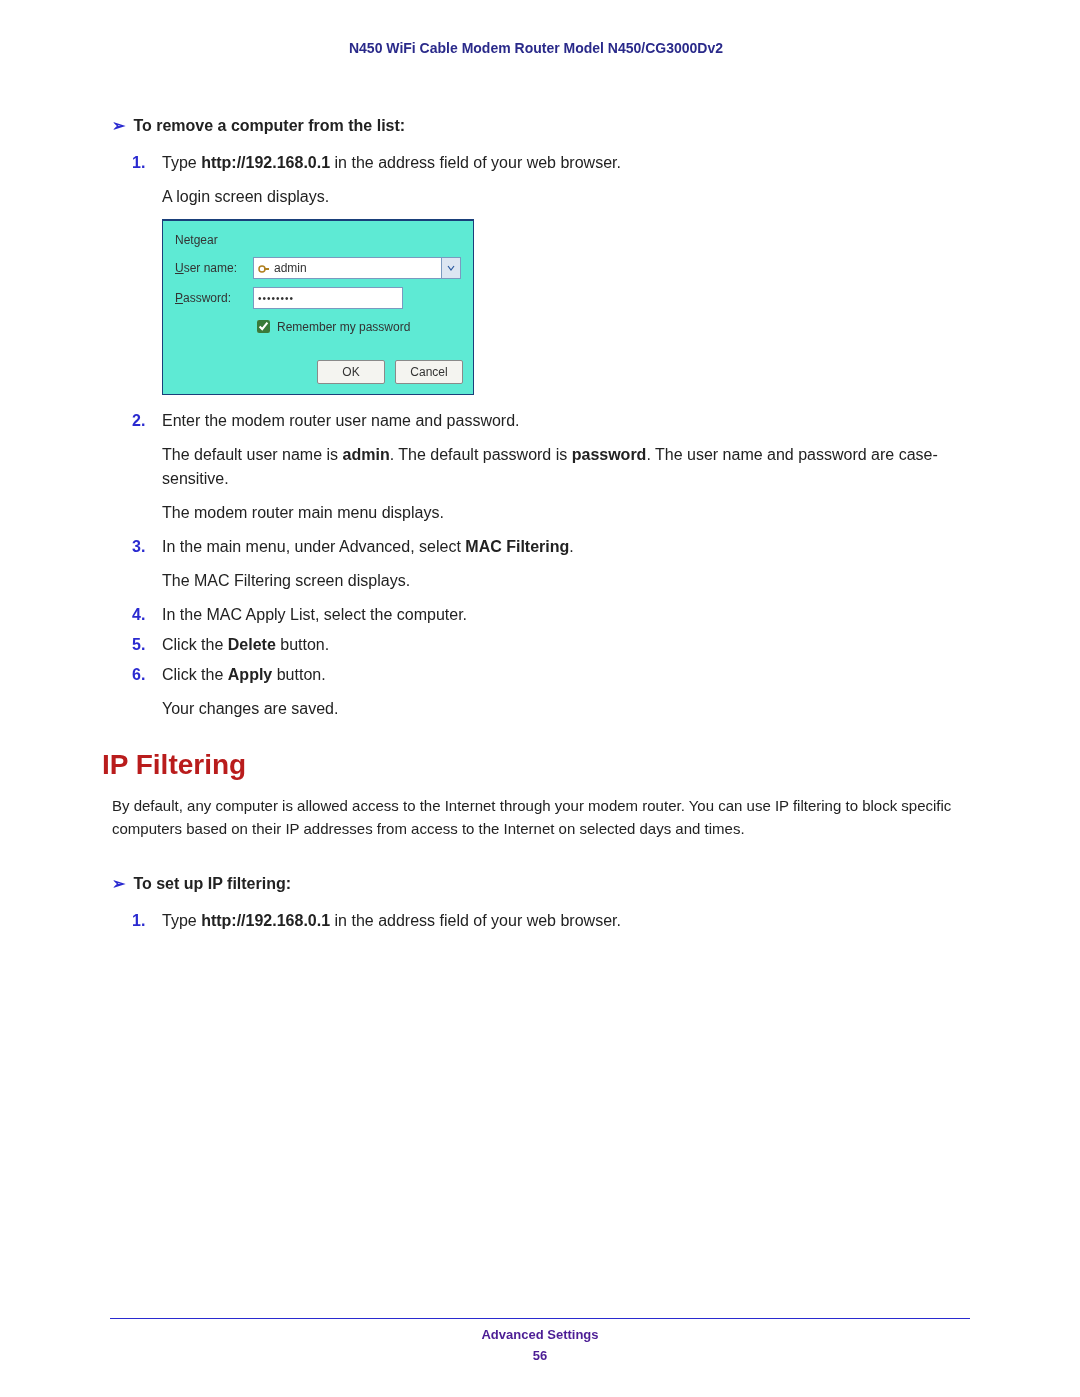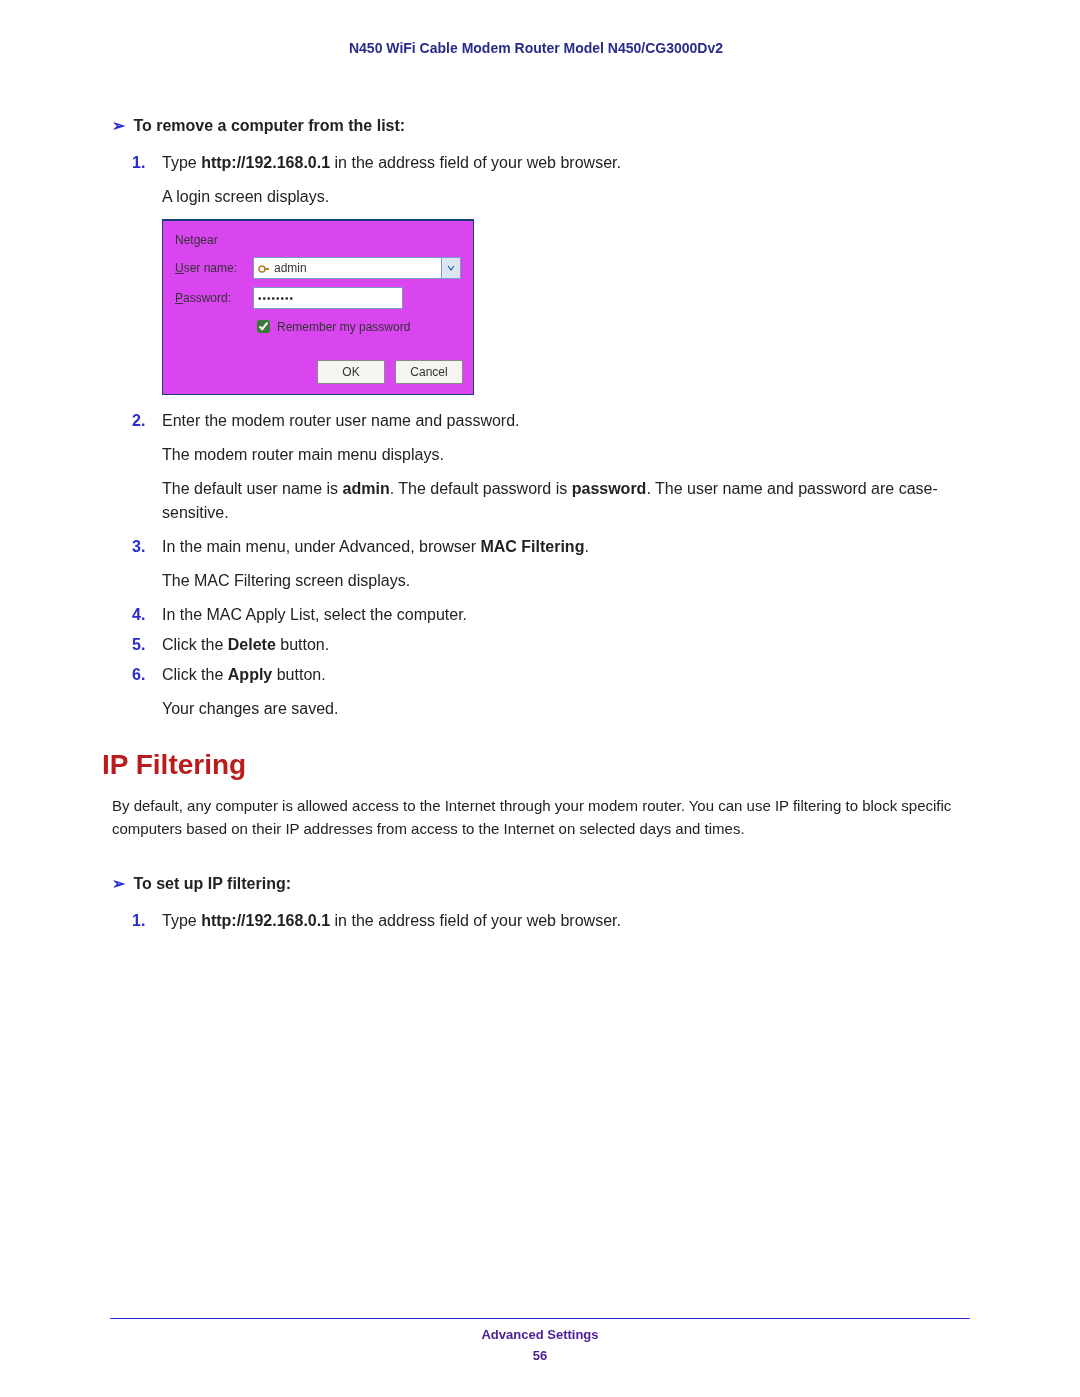--- a/index.html
+++ b/index.html
@@ -56,21 +56,21 @@
   }
   .step-extra {
     margin: 10px 0 10px 0;
   }
   .b { font-weight: bold; }
   
   .login-dialog {
     width: 310px;
     border: 1px solid #1a3f7a;
     border-top: 2px solid #1a3f7a;
-    background: #d946ef;
+    background: #5eead4;
     margin: 8px 0 14px 0;
     font-size: 12px;
     font-family: Tahoma, Arial, sans-serif;
     color: #333;
   }
   .login-body {
     padding: 10px 12px 4px 12px;
   }
   .login-row {
     display: flex;
@@ -232,29 +232,29 @@
         <div class="login-buttons">
           <div class="dlg-btn">OK</div>
           <div class="dlg-btn">Cancel</div>
         </div>
       </div>
     </li>
 
     <li>
       <span class="num">2.</span>
       <span>Enter the modem router user name and password.</span>
-      <div class="step-extra">The modem router main menu displays.</div>
       <div class="step-extra">
         <span>The default user name is </span><span class="b">admin</span><span>. The default password is </span><span class="b">password</span><span>. The user name and password are case-sensitive.</span>
       </div>
+      <div class="step-extra">The modem router main menu displays.</div>
     </li>
 
     <li>
       <span class="num">3.</span>
-      <span>In the main menu, under Advanced, browser </span><span class="b">MAC Filtering</span><span>.</span>
+      <span>In the main menu, under Advanced, select </span><span class="b">MAC Filtering</span><span>.</span>
       <div class="step-extra">The MAC Filtering screen displays.</div>
     </li>
 
     <li>
       <span class="num">4.</span>
       <span>In the MAC Apply List, select the computer.</span>
     </li>
 
     <li>
       <span class="num">5.</span>

